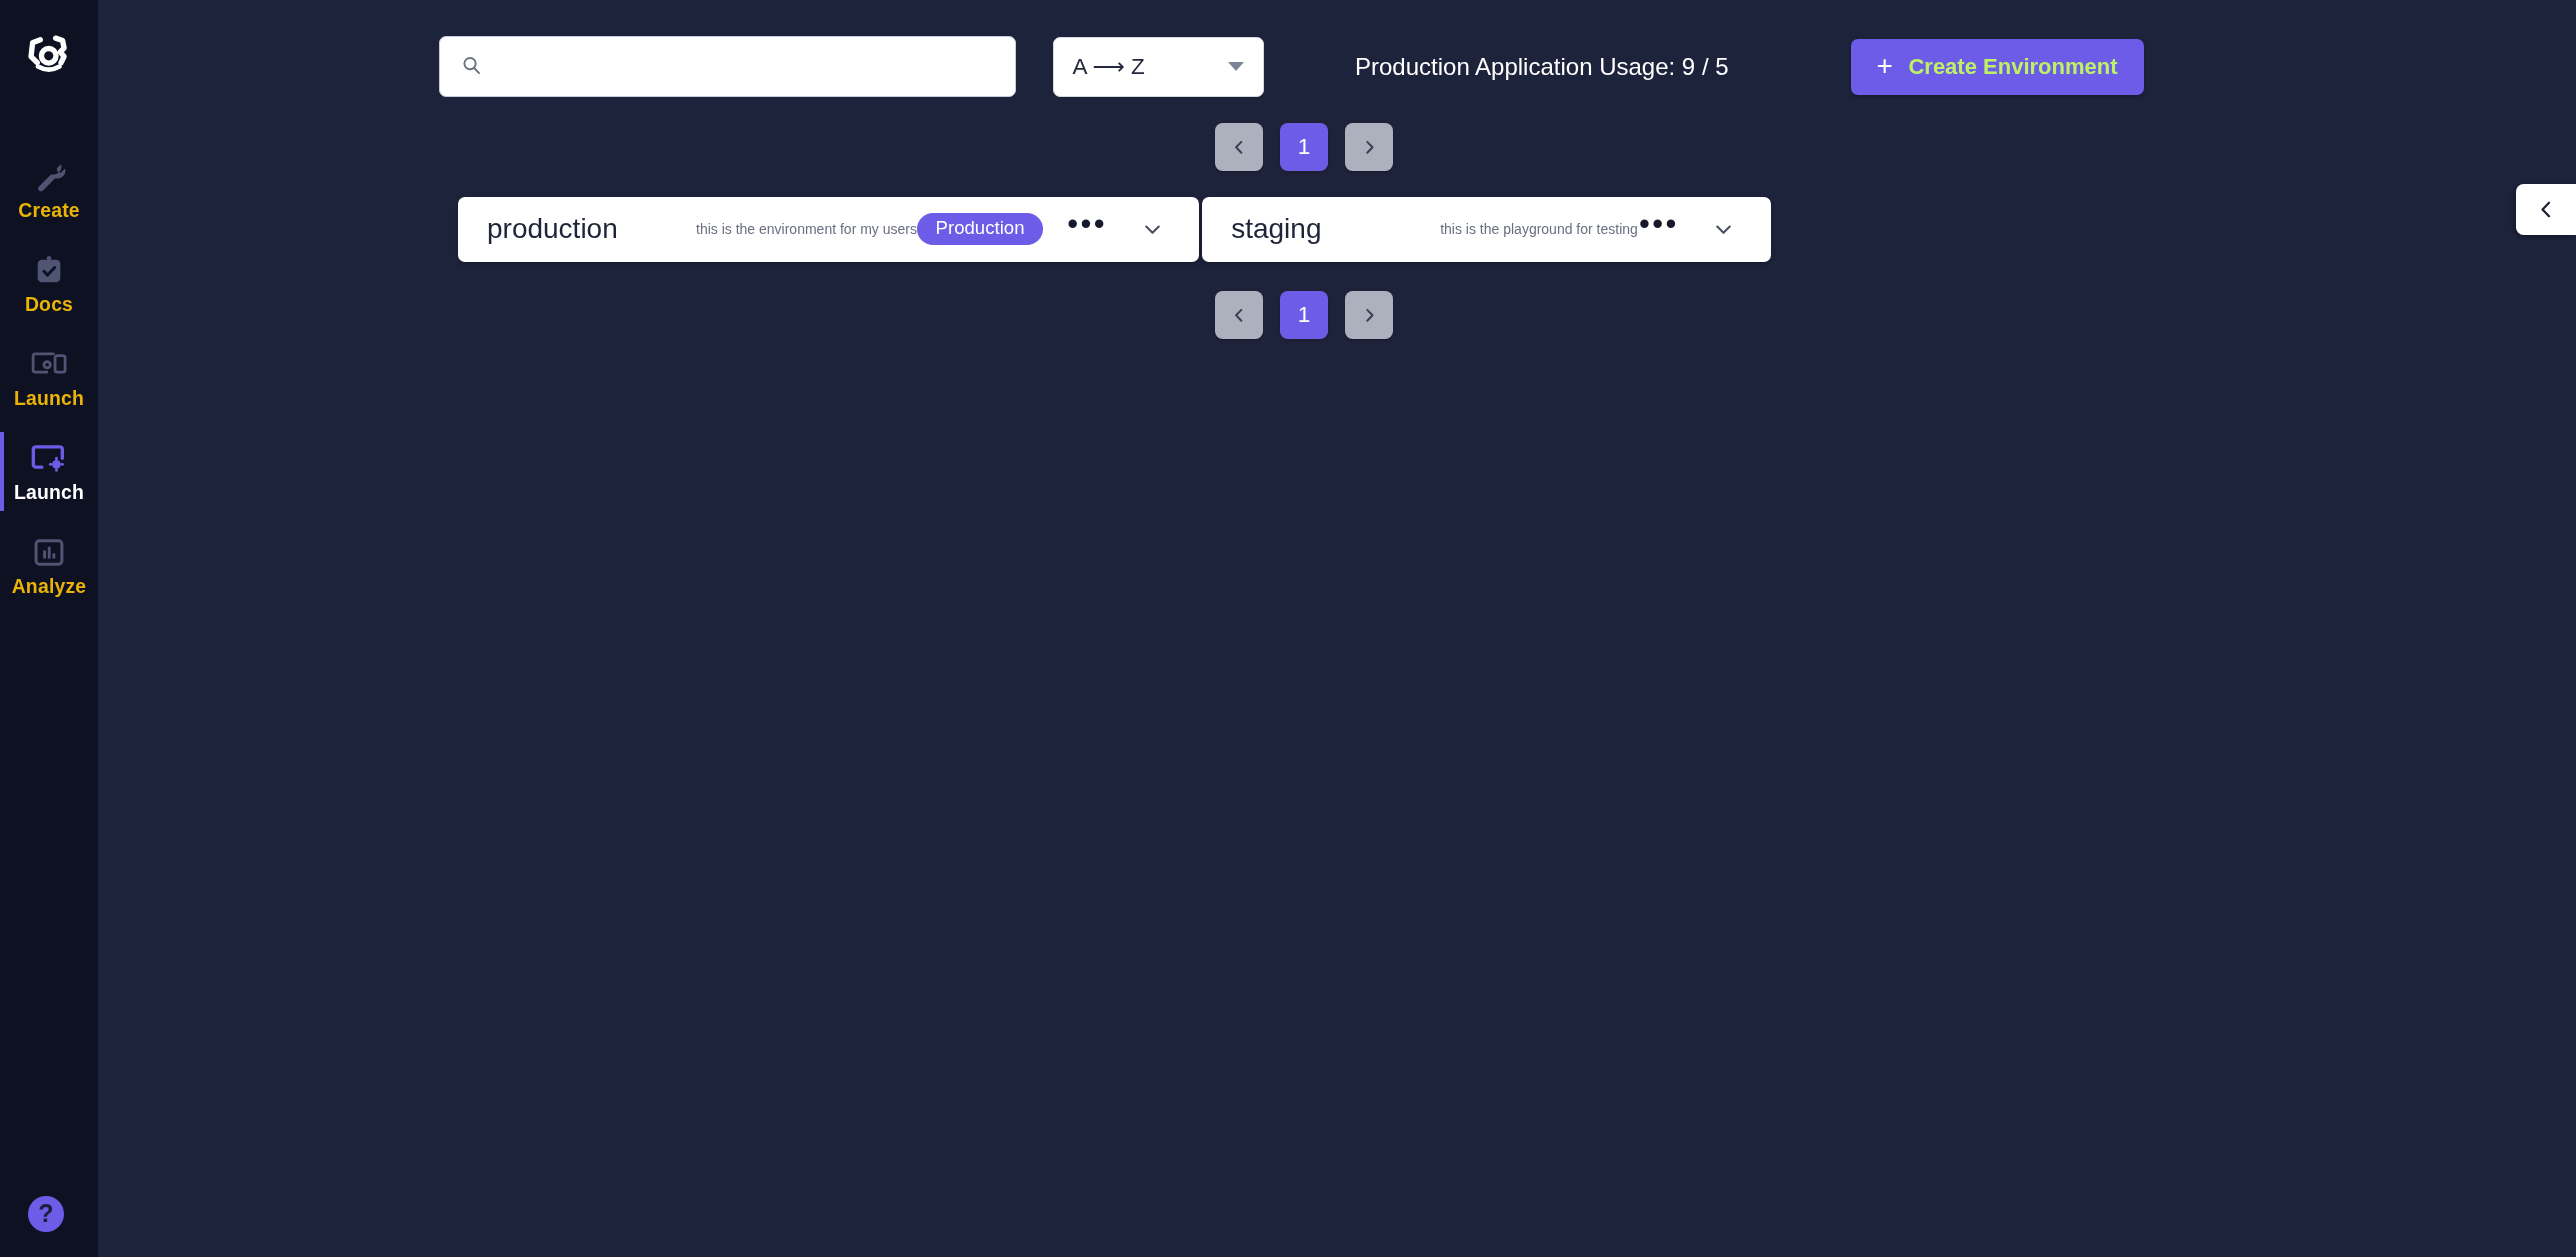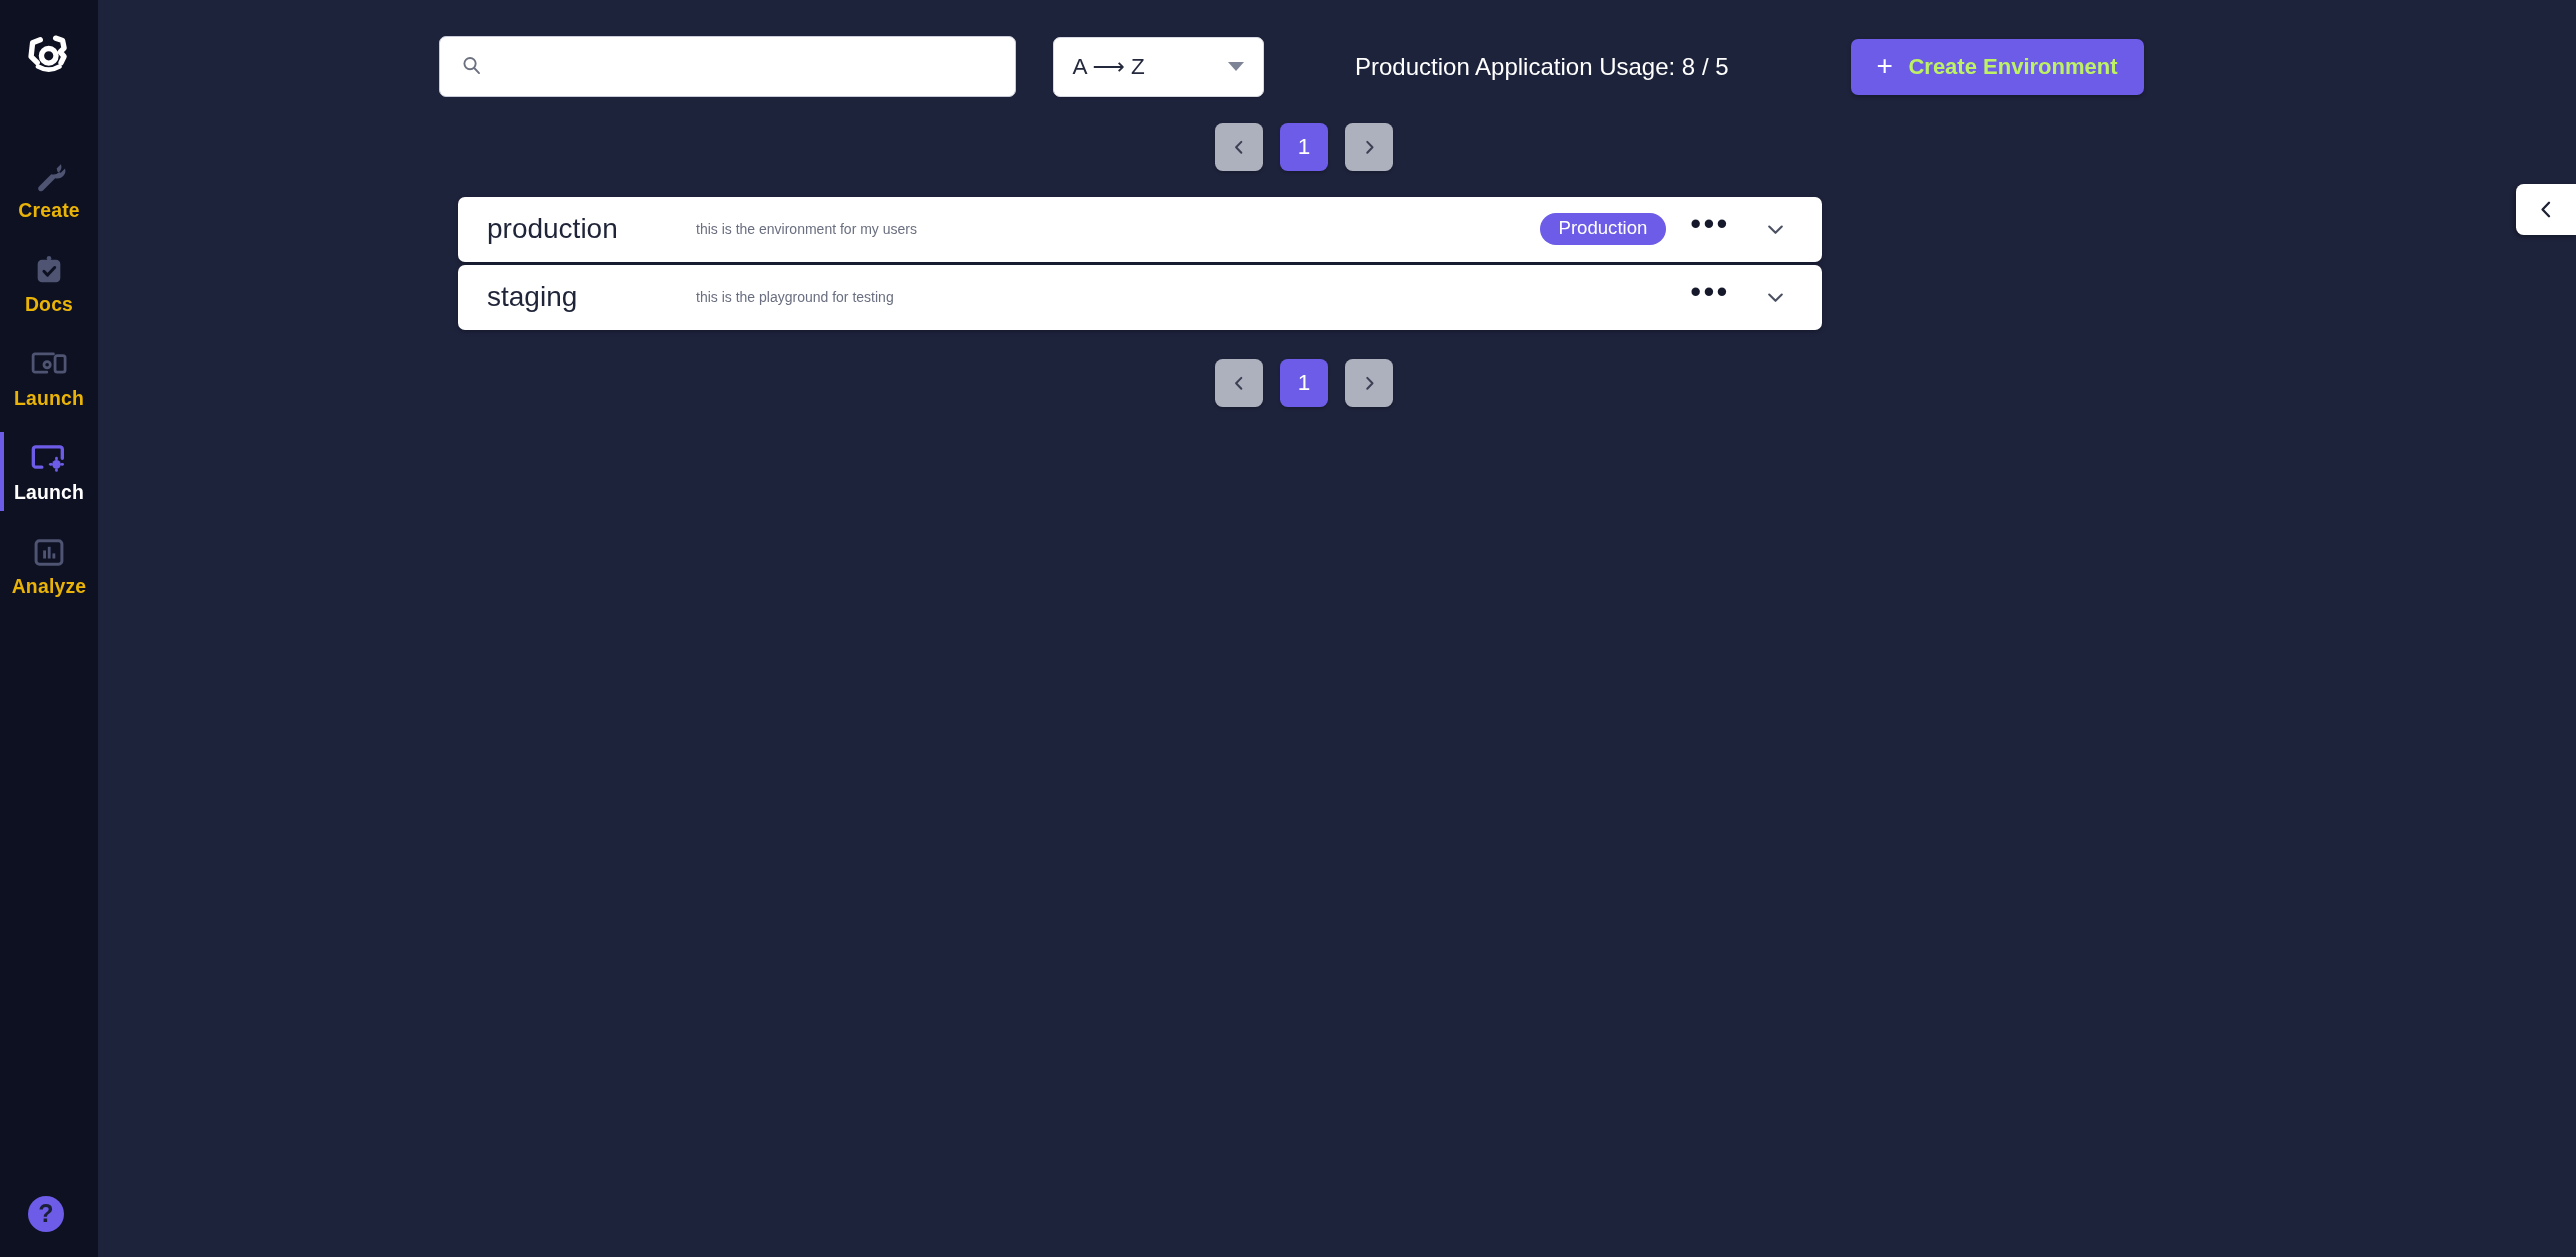--- a/index.html
+++ b/index.html
@@ -287,21 +287,21 @@
   }
   .pg-top { margin-top: 26px; }
   .pg-bottom { margin-top: 29.4px; }
 
   
   .env-list {
     margin-top: 25.6px;
     margin-left: 360px;
     width: 1364px;
     display: flex;
-    flex-direction: column;
+    flex-direction: row;
     gap: 3.1px;
   }
   .env-card {
     background: #ffffff;
     border-radius: 7px;
     height: 65px;
     display: flex;
     align-items: center;
     padding: 0 26px 0 29px;
     box-shadow: 0 1.5px 4.6px rgba(0,0,0,.25);
@@ -468,21 +468,21 @@
             </svg>
           </span>
           <input type="text" value="" placeholder="" style="">
         </div>
 
         <div class="sort-select">
           <span class="val">A ⟶ Z</span>
           <span class="caret"></span>
         </div>
 
-        <div class="usage-text">Production Application Usage: 8 / 5</div>
+        <div class="usage-text">Production Application Usage: 9 / 5</div>
 
         <button class="create-btn">
           <span class="plus">+</span>
           <span class="lbl">Create Environment</span>
         </button>
       </div>
 
       <div class="pager pg-top">
         <button class="pg-btn">
           <svg width="18.6" height="18.6" viewBox="0 0 22 22" fill="none" stroke="#3b4054" stroke-width="2.4">

